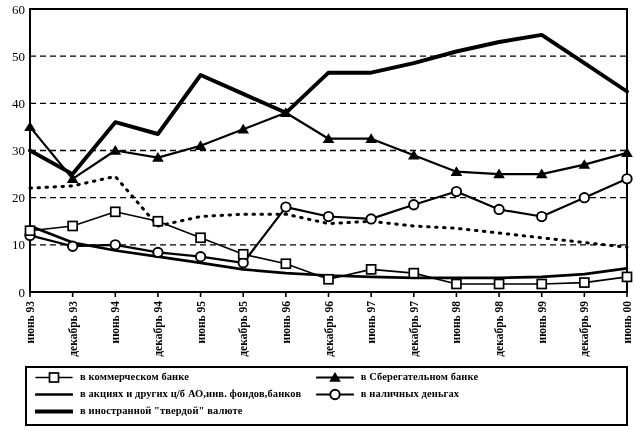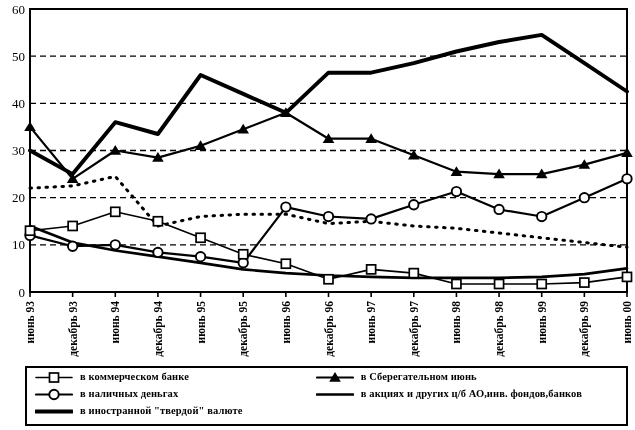--- a/index.html
+++ b/index.html
@@ -155,40 +155,40 @@
         <span class="lbl">в коммерческом банке</span>
       </div>
       <div class="legend-item">
         <svg width="38" height="13">
           <line x1="1" y1="6.5" x2="37" y2="6.5" stroke="#000000" stroke-width="2.2" stroke-linejoin="round" stroke-linecap="round"></line>
           <g></g>
           <g>
             <path d="M 19 1 L 24.8 10.7 L 13.2 10.7 Z" fill="#000000"></path>
           </g>
         </svg>
-        <span class="lbl">в Сберегательном июнь</span>
+        <span class="lbl">в Сберегательном банке</span>
+      </div>
+      <div class="legend-item">
+        <svg width="38" height="13">
+          <line x1="1" y1="6.5" x2="37" y2="6.5" stroke="#000000" stroke-width="2.7" stroke-linejoin="round" stroke-linecap="round"></line>
+          <g></g>
+        </svg>
+        <span class="lbl">в акциях и других ц/б АО,инв. фондов,банков</span>
       </div>
       <div class="legend-item">
         <svg width="38" height="13">
           <line x1="1" y1="6.5" x2="37" y2="6.5" stroke="#000000" stroke-width="2.2" stroke-linejoin="round" stroke-linecap="round"></line>
           <g></g>
           <g>
             <circle cx="19" cy="6.5" r="4.7" fill="#fff" stroke="#000000" stroke-width="1.9"></circle>
           </g>
         </svg>
         <span class="lbl">в наличных деньгах</span>
       </div>
       <div class="legend-item">
         <svg width="38" height="13">
-          <line x1="1" y1="6.5" x2="37" y2="6.5" stroke="#000000" stroke-width="2.7" stroke-linejoin="round" stroke-linecap="round"></line>
-          <g></g>
-        </svg>
-        <span class="lbl">в акциях и других ц/б АО,инв. фондов,банков</span>
-      </div>
-      <div class="legend-item">
-        <svg width="38" height="13">
           <line x1="1" y1="6.5" x2="37" y2="6.5" stroke="#000000" stroke-width="3.9" stroke-linejoin="round" stroke-linecap="round"></line>
           <g></g>
         </svg>
         <span class="lbl">в иностранной "твердой" валюте</span>
       </div>
     </div>
 </div>
 
 </body></html>

